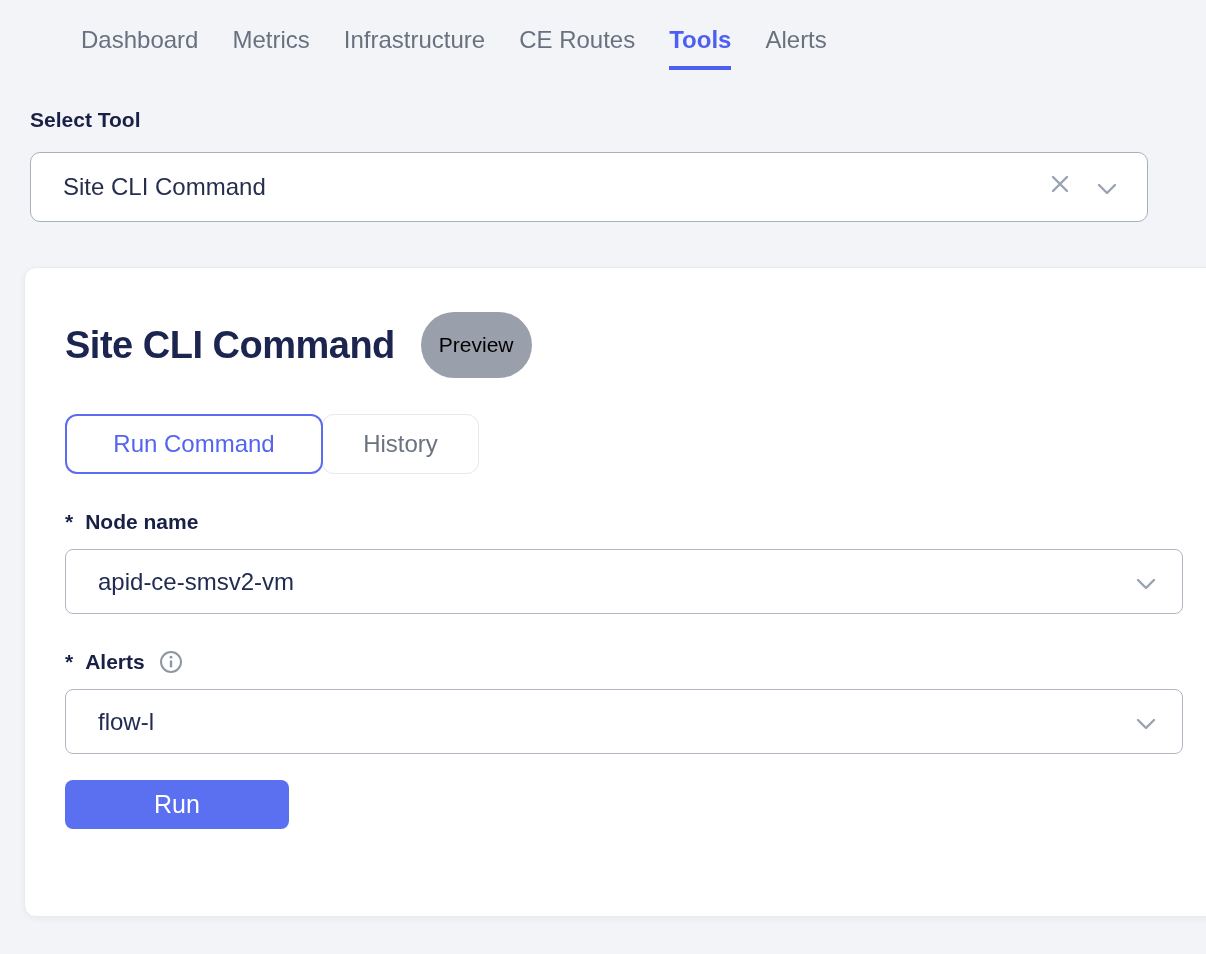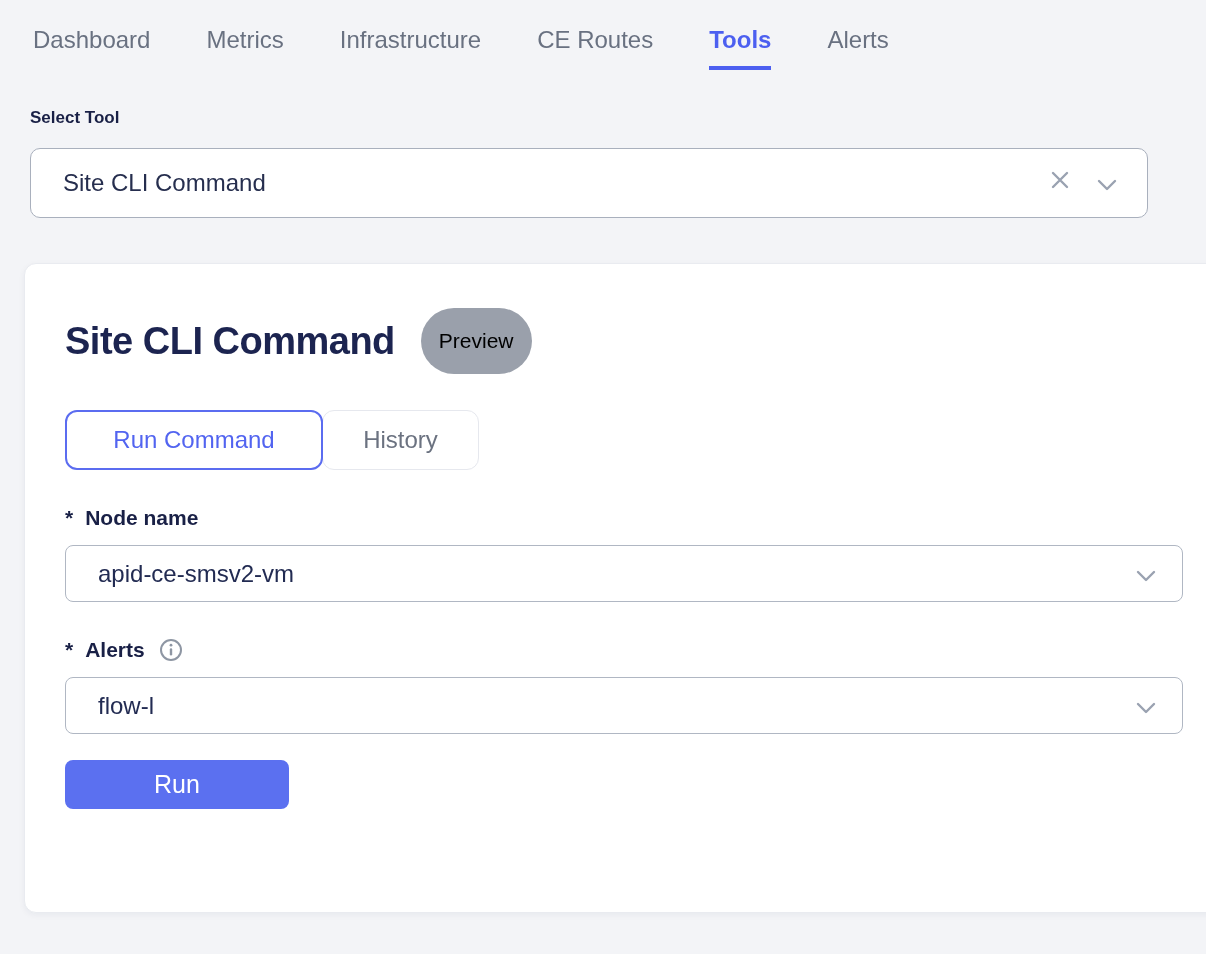--- a/index.html
+++ b/index.html
@@ -8,41 +8,42 @@
     width: 1206px; height: 954px;
     background: #f3f4f7;
     font-family: "Liberation Sans", "DejaVu Sans", sans-serif;
     overflow: hidden;
     color: #1c2450;
   }
 
   
   .topnav {
     display: flex;
-    gap: 56px;
+    gap: 34px;
     padding: 26px 12px 0 33px;
     align-items: flex-start;
+    margin-left: 48px;
   }
   .nav-item {
     font-size: 24px;
     color: #697181;
     padding-bottom: 12px;
     cursor: pointer;
     white-space: nowrap;
   }
   .nav-item.active {
     color: #4c5ff0;
     font-weight: bold;
     border-bottom: 4px solid #4c5ff0;
   }
 
   
   .tool-select { margin: 38px 30px 0 30px; }
   .section-label {
-    font-size: 17px;
+    font-size: 21px;
     font-weight: bold;
     color: #192046;
   }
   .select-box {
     margin-top: 20px;
     width: 1118px;
     height: 70px;
     background: #ffffff;
     border: 1px solid #a9b0bd;
     border-radius: 10px;
@@ -130,21 +131,21 @@
     gap: 8px;
     font-size: 21px;
     font-weight: bold;
     color: #192046;
   }
   .field-label .marker { margin-right: 4px; }
   .field-label .info { margin-left: 6px; display: flex; align-items: center; }
   .field-box {
     margin-top: 15px;
     width: 1118px;
-    height: 57px;
+    height: 65px;
     background: #ffffff;
     border: 1px solid #b0b7c3;
     border-radius: 8px;
     display: flex;
     align-items: center;
     padding: 0 26px 0 32px;
     font-size: 24px;
     color: #222b52;
     cursor: pointer;
   }

